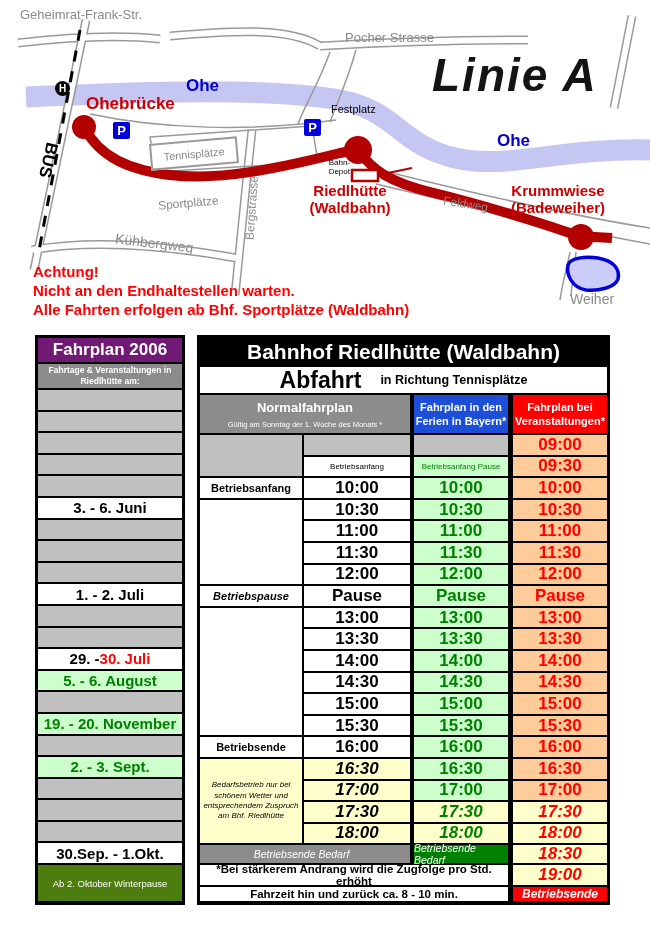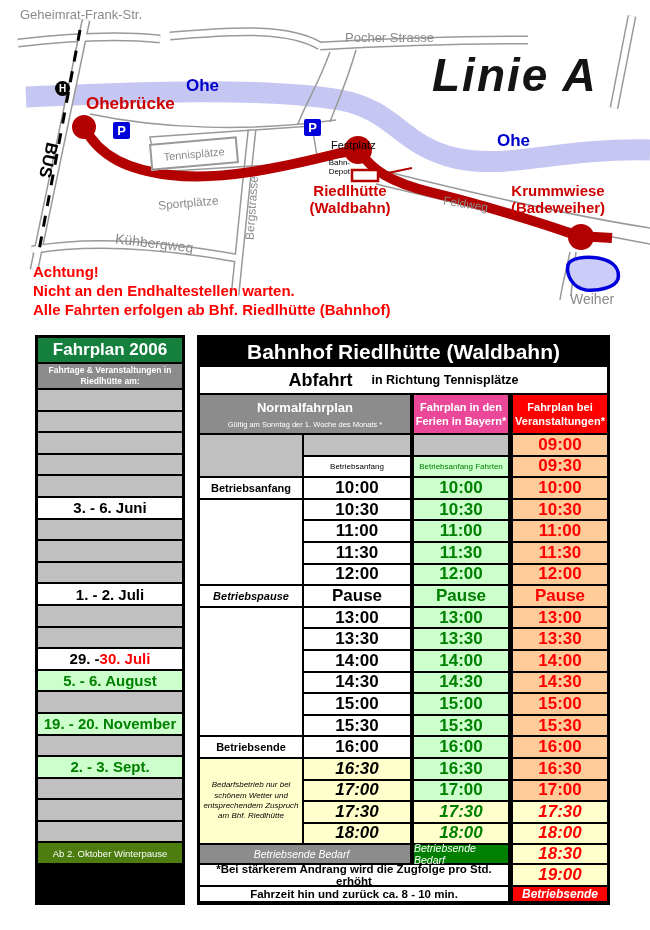--- a/index.html
+++ b/index.html
@@ -20,42 +20,42 @@
   .tennis-box{position:absolute;left:150px;top:140px;width:84px;height:23px;border:2px solid #999;
           background:#fff;transform:rotate(-5deg);display:flex;align-items:center;justify-content:center;
           color:#8a8a8a;font-size:11px;}
   .two-line{text-align:center;line-height:1.15;}
   .warning{position:absolute;color:#ff0000;font-weight:bold;font-size:15px;}
   
   .cal{position:absolute;left:35px;top:335px;width:150px;height:570px;box-sizing:border-box;
        background:#000;border:3px solid #000;display:grid;grid-template-columns:1fr;
        grid-template-rows:24px 24px repeat(22,19.6px) 36px;gap:2px;}
   .cal > div{display:flex;align-items:center;justify-content:center;}
-  .cal-title{background:#15803d;color:#fff;font-weight:bold;font-size:17px;}
+  .cal-title{background:#701a75;color:#fff;font-weight:bold;font-size:17px;}
   .cal-sub{background:#8c8c8c;color:#fff;font-weight:bold;font-size:8.5px;text-align:center;line-height:1.25;}
   .cal-row{font-weight:bold;font-size:15px;}
   .cr-gray{background:#c0c0c0;}
   .cr-white{background:#fff;color:#000;}
   .cr-green{background:#ccffcc;color:#008000;}
   .cal-foot{background:#4d7c0f;color:#fff;font-weight:normal;font-size:9.5px;}
   .cr-red-part{color:#ff0000;}
   
   .tt{position:absolute;left:197px;top:335px;width:413px;height:570px;box-sizing:border-box;
       background:#000;border:3px solid #000;display:grid;
       grid-template-columns:102px 106px 96px 1fr;
       grid-template-rows:27px 26px 38px repeat(19,19.6px) 18px 20px 14px;gap:2px;}
   .tt > div{display:flex;align-items:center;justify-content:center;box-sizing:border-box;}
   .tt-title{grid-row:1;grid-column:1 / span 4;background:#000;color:#fff;font-weight:bold;font-size:21px;}
   .tt-abfahrt{grid-row:2;grid-column:1 / span 4;background:#fff;color:#000;}
-  .abf-big{font-weight:bold;font-size:18px;margin-right:19px;}
+  .abf-big{font-weight:bold;font-size:23px;margin-right:19px;}
   .abf-small{font-weight:bold;font-size:12.5px;}
   .hdr-normal{grid-row:3;grid-column:1 / span 2;background:#8c8c8c;color:#fff;flex-direction:column;justify-content:center;}
   .hdr-normal .t1{font-weight:bold;font-size:13px;}
   .hdr-normal .t2{font-size:7.5px;margin-top:5px;}
-  .hdr-green{grid-row:3;grid-column:3;background:#ec4899;color:#fff;font-weight:bold;font-size:11px;
+  .hdr-green{grid-row:3;grid-column:3;background:#1d4ed8;color:#fff;font-weight:bold;font-size:11px;
              text-align:center;line-height:1.3;border-left:2px solid #000;}
   .hdr-red{grid-row:3;grid-column:4;background:#ff0000;color:#fff;font-weight:bold;font-size:11px;
              text-align:center;line-height:1.3;border-left:3px solid #000;}
   .bg-gray{background:#c0c0c0;} .bg-white{background:#fff;} .bg-green{background:#ccffcc;}
   .bg-yellow{background:#ffffcc;} .bg-orange{background:#ffcc99;}
   .time{font-weight:bold;font-size:17px;}
   .italic{font-style:italic;}
   .tb{color:#000;} .tg{color:#008000;} .tr{color:#ff0000;}
   .small{font-size:8px;}
   .label{font-weight:bold;font-size:11px;background:#fff;}
@@ -130,21 +130,21 @@
     <div class="mlabel gray-lbl" style="left:20px;top:7px;font-size:13px;">Geheimrat-Frank-Str.</div>
     <div class="mlabel gray-lbl" style="left:345px;top:30px;font-size:13px;">Pocher Strasse</div>
     <div class="mlabel linie-a" style="left:432px;top:48px;">Linie A</div>
     <div class="mlabel blue-lbl" style="left:186px;top:76px;font-size:17px;">Ohe</div>
     <div class="mlabel blue-lbl" style="left:497px;top:131px;font-size:17px;">Ohe</div>
     <div class="mlabel" style="left:30px;top:150px;font-size:17px;font-weight:bold;color:#000;transform:rotate(103deg);">BUS</div>
     <div class="h-icon" style="left:55px;top:81px;">H</div>
     <div class="mlabel red-lbl" style="left:86px;top:94px;font-size:17px;">Ohebrücke</div>
     <div class="p-icon" style="left:113px;top:122px;">P</div>
     <div class="p-icon" style="left:304px;top:119px;">P</div>
-    <div class="mlabel" style="left:324px;top:139px;font-size:11px;color:#000;padding-left:7px;">Festplatz</div>
+    <div class="mlabel" style="left:324px;top:103px;font-size:11px;color:#000;padding-left:7px;">Festplatz</div>
     <div class="tennis-box">
       <span>Tennisplätze</span>
     </div>
     <div class="mlabel" style="left:320px;top:158px;font-size:8px;color:#000;text-align:right;line-height:1.15;width:30px;white-space:normal;">
       <span>Bahn-</span><br>
       <span>Depot</span>
     </div>
     <div class="mlabel red-lbl two-line" style="left:283px;top:182px;width:134px;font-size:15px;">
       <span>Riedlhütte</span><br>
       <span>(Waldbahn)</span>
@@ -154,21 +154,21 @@
       <span>(Badeweiher)</span>
     </div>
     <div class="mlabel gray-lbl" style="left:158px;top:196px;font-size:12px;transform:rotate(-5deg);">Sportplätze</div>
     <div class="mlabel gray-lbl" style="left:443px;top:197px;font-size:12px;transform:rotate(9deg);">Feldweg</div>
     <div class="mlabel gray-lbl" style="left:217px;top:198px;width:70px;font-size:12px;transform:rotate(-86deg);">Bergstrasse</div>
     <div class="mlabel gray-lbl" style="left:115px;top:235px;font-size:14px;transform:rotate(7deg);">Kühbergweg</div>
     <div class="mlabel gray-lbl" style="left:570px;top:291px;font-size:14px;">Weiher</div>
 
     <div class="warning" style="left:33px;top:263px;">Achtung!</div>
     <div class="warning" style="left:33px;top:282px;">Nicht an den Endhaltestellen warten.</div>
-    <div class="warning" style="left:33px;top:301px;">Alle Fahrten erfolgen ab Bhf. Riedlhütte (Bahnhof)</div>
+    <div class="warning" style="left:33px;top:301px;">Alle Fahrten erfolgen ab Bhf. Sportplätze (Waldbahn)</div>
   </div>
 
   <div class="cal" id="cal">
     <div class="cal-title">Fahrplan 2006</div>
     <div class="cal-sub">Fahrtage &amp; Veranstaltungen in Riedlhütte am:</div>
 
     <div class="cal-row cr-gray">
         <span></span>
       </div>
       <div class="cal-row cr-gray">
@@ -224,20 +224,23 @@
         <span>2. - 3. Sept.</span>
       </div>
       <div class="cal-row cr-gray">
         <span></span>
       </div>
       <div class="cal-row cr-gray">
         <span></span>
       </div>
       <div class="cal-row cr-gray">
         <span></span>
+      </div>
+      <div class="cal-row cr-white">
+        <span>30.Sep. - 1.Okt.</span>
       </div>
       <div class="cal-foot" id="cal-foot">Ab 2. Oktober Winterpause</div>
   </div>
 
   <div class="tt" id="tt">
     <div class="tt-title">Bahnhof Riedlhütte (Waldbahn)</div>
     <div class="tt-abfahrt">
       <span class="abf-big">Abfahrt</span>
       <span class="abf-small">in Richtung Tennisplätze</span>
     </div>
@@ -246,21 +249,21 @@
       <span class="t2">Gültig am Sonntag der 1. Woche des Monats *</span>
     </div>
     <div class="hdr-green">Fahrplan in den Ferien in Bayern*</div>
     <div class="hdr-red">Fahrplan bei Veranstaltungen*</div>
 
   <div class="bg-gray" style="grid-area: 4 / 1 / span 2;"></div>
       <div class="bg-gray" style="grid-area: 4 / 2;"></div>
       <div class="bg-gray sep-f" style="grid-area: 4 / 3;"></div>
       <div class="bg-orange time tr sep-v" style="grid-area: 4 / 4;">09:00</div>
       <div class="bg-white small tb" style="grid-area: 5 / 2;">Betriebsanfang</div>
-      <div class="bg-green small tg sep-f" style="grid-area: 5 / 3;">Betriebsanfang Fahrten</div>
+      <div class="bg-green small tg sep-f" style="grid-area: 5 / 3;">Betriebsanfang Pause</div>
       <div class="bg-orange time tr sep-v" style="grid-area: 5 / 4;">09:30</div>
       <div class="label" style="grid-area: 6 / 1;">Betriebsanfang</div>
       <div class="bg-white time tb" style="grid-area: 6 / 2;">10:00</div>
       <div class="bg-green time tg sep-f" style="grid-area: 6 / 3;">10:00</div>
       <div class="bg-orange time tr sep-v" style="grid-area: 6 / 4;">10:00</div>
       <div class="bg-white" style="grid-area: 7 / 1 / span 4;"></div>
       <div class="bg-white time tb" style="grid-area: 7 / 2;">10:30</div>
       <div class="bg-green time tg sep-f" style="grid-area: 7 / 3;">10:30</div>
       <div class="bg-orange time tr sep-v" style="grid-area: 7 / 4;">10:30</div>
       <div class="bg-white time tb" style="grid-area: 8 / 2;">11:00</div>

